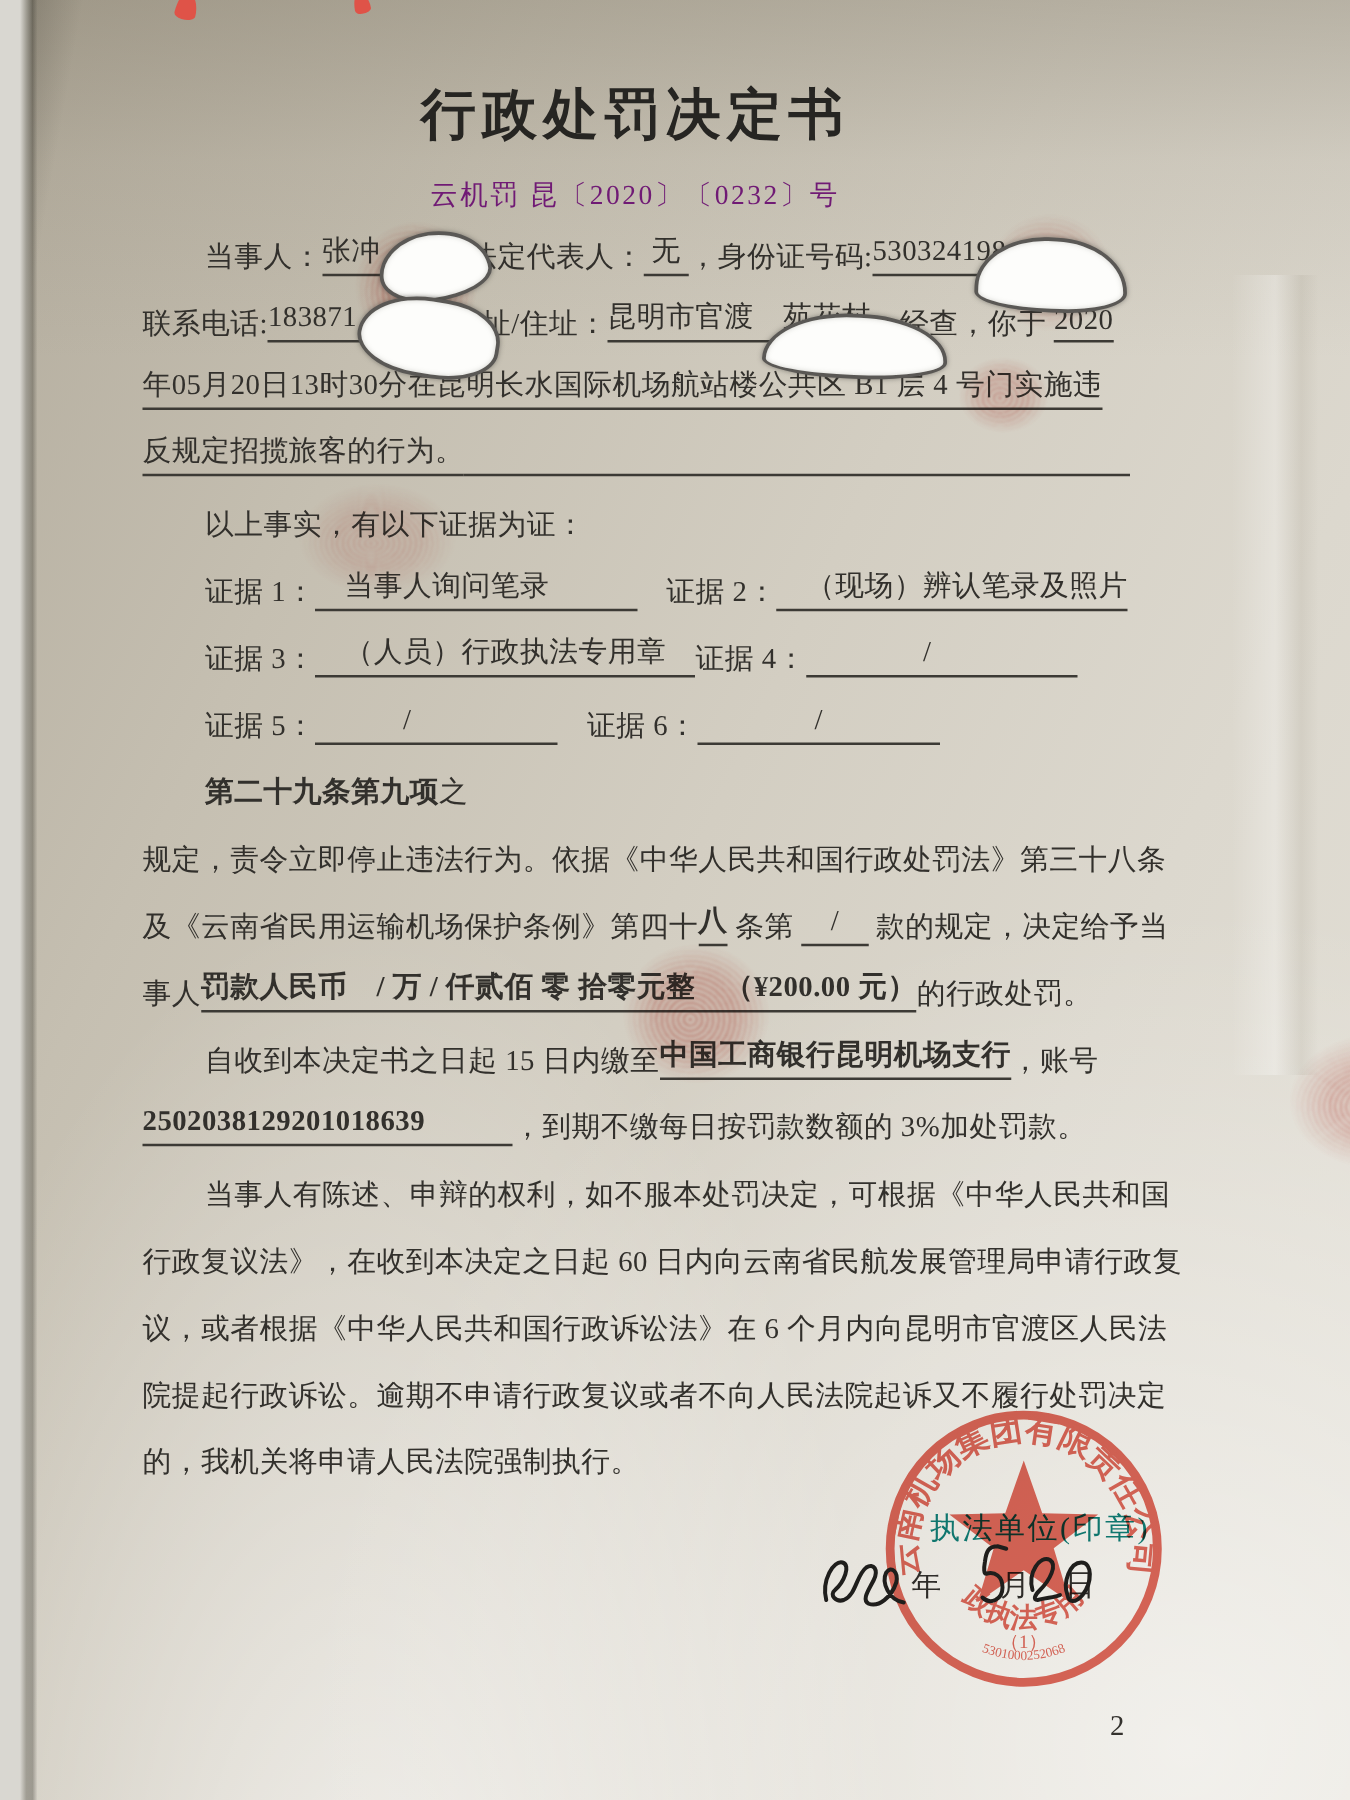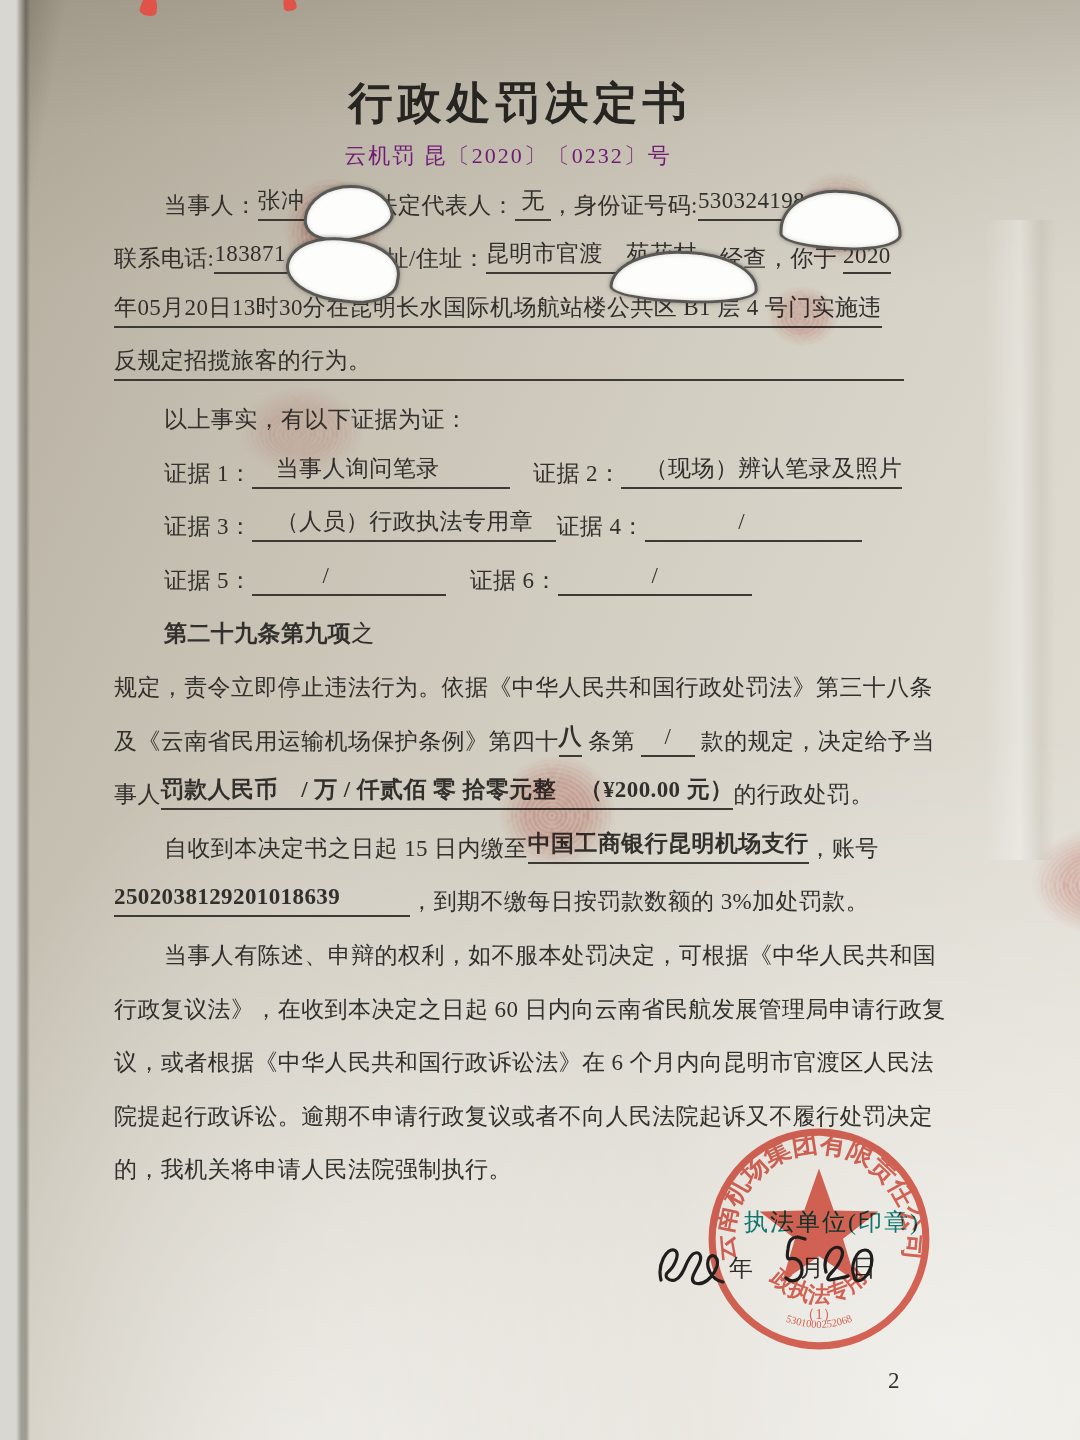--- a/index.html
+++ b/index.html
@@ -27,21 +27,21 @@
     position:absolute;left:985px;top:220px;width:70px;height:640px;
     background:linear-gradient(90deg,rgba(255,255,255,0),rgba(255,255,255,.28) 50%,rgba(140,132,114,.12) 80%,rgba(255,255,255,0));
   }
   .edge-mark{position:absolute;background:#df5348;border-radius:40% 60% 60% 40%/80% 80% 20% 20%;}
   .m1{left:141px;top:-6px;width:17px;height:22px;transform:rotate(14deg);}
   .m2{left:283px;top:-6px;width:13px;height:17px;transform:rotate(-10deg);}
 
   
   .title{
     position:absolute;left:112px;top:62px;width:792px;text-align:center;
-    font-size:44px;font-weight:700;color:#262522;letter-spacing:5px;margin:12px;
+    font-size:44px;font-weight:700;color:#262522;letter-spacing:5px;margin:0;
   }
   .docno{
     position:absolute;left:112px;top:141px;width:792px;text-align:center;
     font-size:22px;color:#701a75;letter-spacing:2px;
   }
   #body-lines{position:absolute;left:114px;top:167px;width:790px;}
   .bline{
     height:53.6px;display:flex;align-items:flex-end;white-space:pre;
     font-size:23px;color:#32302c;letter-spacing:.4px;
   }

